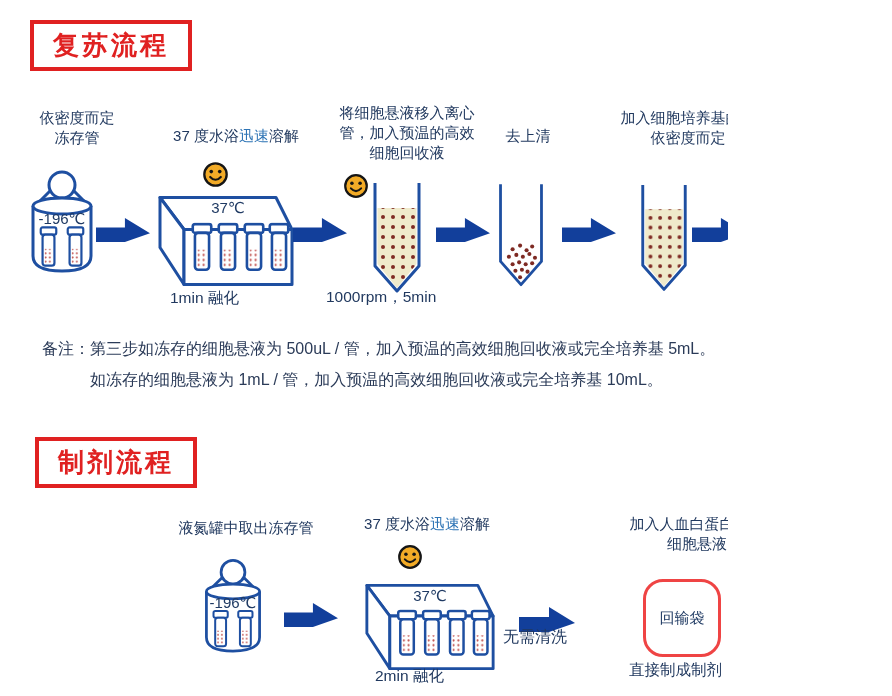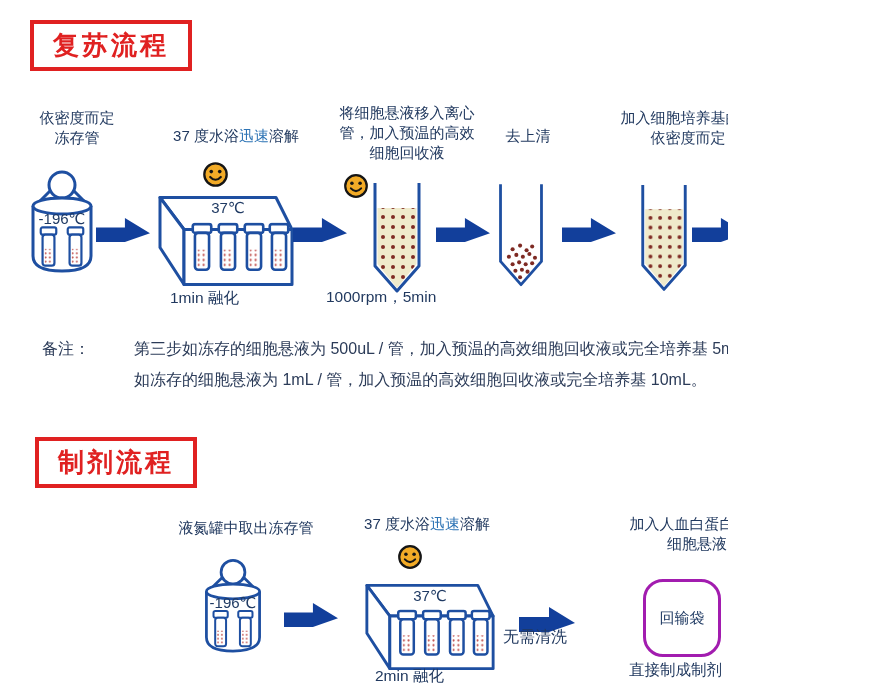--- a/index.html
+++ b/index.html
@@ -18,25 +18,25 @@
     white-space:pre-line;font-weight:500;
   }
   .caption{
     font-size:15.5px;color:#21395f;white-space:nowrap;font-weight:500;
   }
   .hl{color:#2e74b5;margin-top:40px;}
   .icon-text{
     font-size:15px;color:#1f3a63;text-align:center;font-weight:500;white-space:nowrap;
   }
   .notes{
-    display:flex;font-size:16px;color:#2b3b58;line-height:31px;font-weight:500;gap:44px;
+    display:flex;font-size:16px;color:#2b3b58;line-height:31px;font-weight:500;
   }
   .notes .notes-lines{white-space:pre-line;}
   .bag{
-    border:3px solid #a21caf;border-radius:20px;background:#ffffff;
+    border:3px solid #ef4444;border-radius:20px;background:#ffffff;
     display:flex;align-items:center;justify-content:center;
   }
   .bag span{font-size:15px;color:#1f3a63;font-weight:500;}
   svg{display:block;}
 </style>
 </head>
 <body>
 
 <div class="canvas">
 

